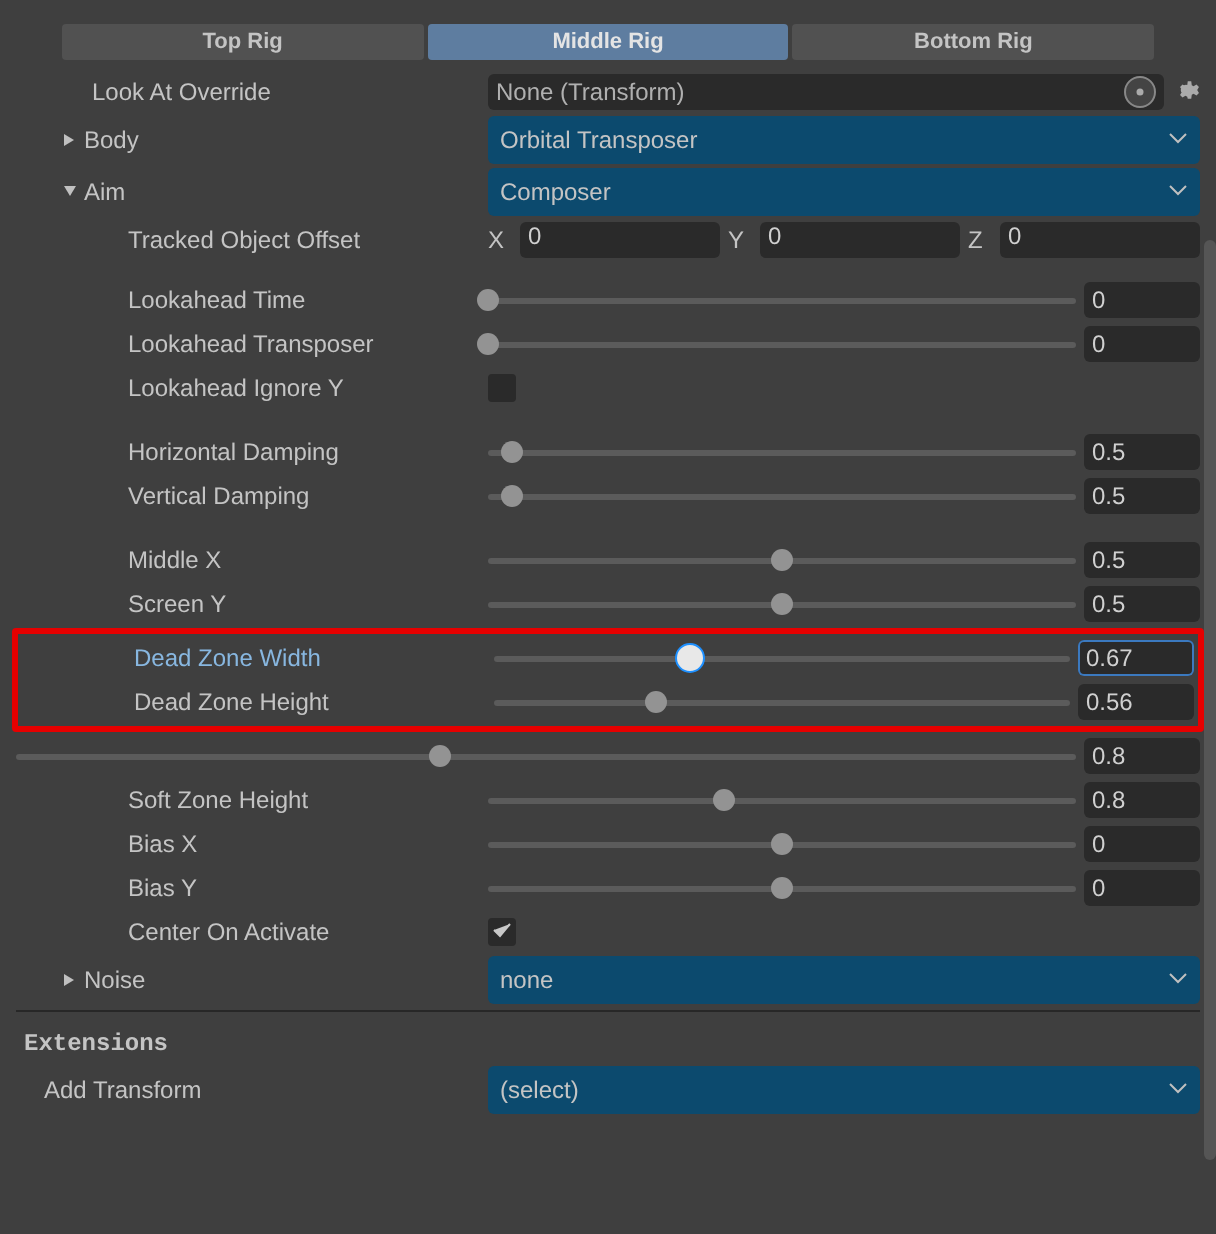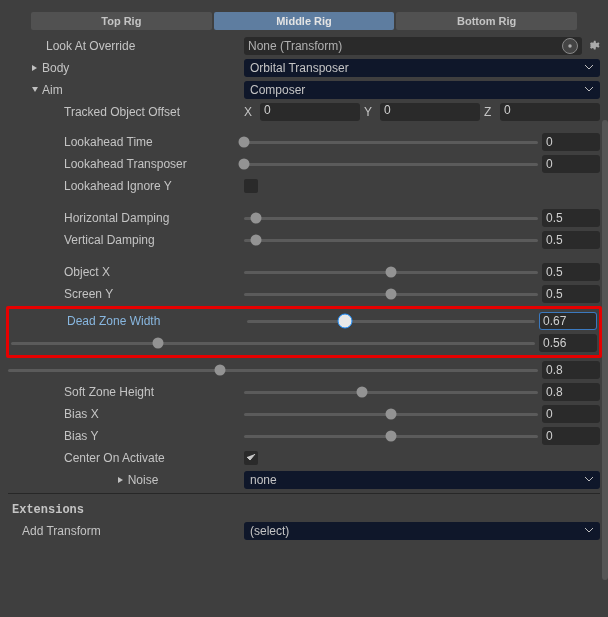--- a/index.html
+++ b/index.html
@@ -82,23 +82,23 @@
   }
   .pickericon {
     width:14px;height:14px;border:1px solid #888;border-radius:50%;
     display:inline-flex;align-items:center;justify-content:center;
     background:#444;
   }
   .gearicon svg path { fill: #aaa; }
   .gearicon svg { width:14px; height:14px; }
   .dropdown {
     display: flex; align-items: center; justify-content: space-between;
-    background: #0f172a;
+    background: #0c4a6e;
     border-radius: 3px; height: 18px;
-    flex: 1; padding: 0 6px; box-sizing: border-box;
+    flex: 1; padding: 12px 6px; box-sizing: border-box;
     min-width: 0;
   }
   .dd-arrow svg { width: 10px; height: 10px; }
   
   .axis-label { width: 12px; font-size: 12px; color: var(--text); }
   .numfield {
     background: var(--field);
     border-radius: 3px; height: 18px;
     flex: 1; padding: 0 4px;
     box-sizing: border-box;
@@ -308,21 +308,21 @@
           <div class="slider-thumb" style="left: 4%;"></div>
       </div>
       <div class="numval">0.5</div>
     </div>
   </div>
 
   <div style="height:8px"></div>
 
   <div class="row">
     <div class="label-area indent2">
-        <span class="label">Object X</span>
+        <span class="label">Middle X</span>
       </div>
     <div class="ctrl-area">
       <div class="slider-wrap">
         <div class="slider-track"></div>
           <div class="slider-thumb" style="left: 50%;"></div>
       </div>
       <div class="numval">0.5</div>
     </div>
   </div>
   <div class="row">
@@ -345,20 +345,23 @@
         </div>
       <div class="ctrl-area">
         <div class="slider-wrap">
           <div class="slider-track"></div>
             <div class="slider-thumb active" style="left: 34%;"></div>
         </div>
         <div class="numval active">0.67</div>
       </div>
     </div>
     <div class="row">
+      <div class="label-area indent2">
+          <span class="label">Dead Zone Height</span>
+        </div>
       <div class="ctrl-area">
         <div class="slider-wrap">
           <div class="slider-track"></div>
             <div class="slider-thumb" style="left: 28%;"></div>
         </div>
         <div class="numval">0.56</div>
       </div>
     </div>
   </div>
 
@@ -416,21 +419,21 @@
         <span class="check">
           <svg viewBox="0 0 12 12">
               <path d="M2 6 L5 9 L10 3" fill="none"></path>
             </svg>
         </span>
       </div>
     </div>
   </div>
 
   <div class="row">
-    <div class="label-area" style="padding-left:34px;justify-content:center;">
+    <div class="label-area" style="padding-left:34px;">
       <span class="foldout">
         <svg viewBox="0 0 8 8">
             <path d="M1 1 L6 4 L1 7 Z" fill="#c0c0c0"></path>
           </svg>
       </span>
       <span class="label">Noise</span>
     </div>
     <div class="ctrl-area">
       <div class="dropdown">
         <span>none</span>

